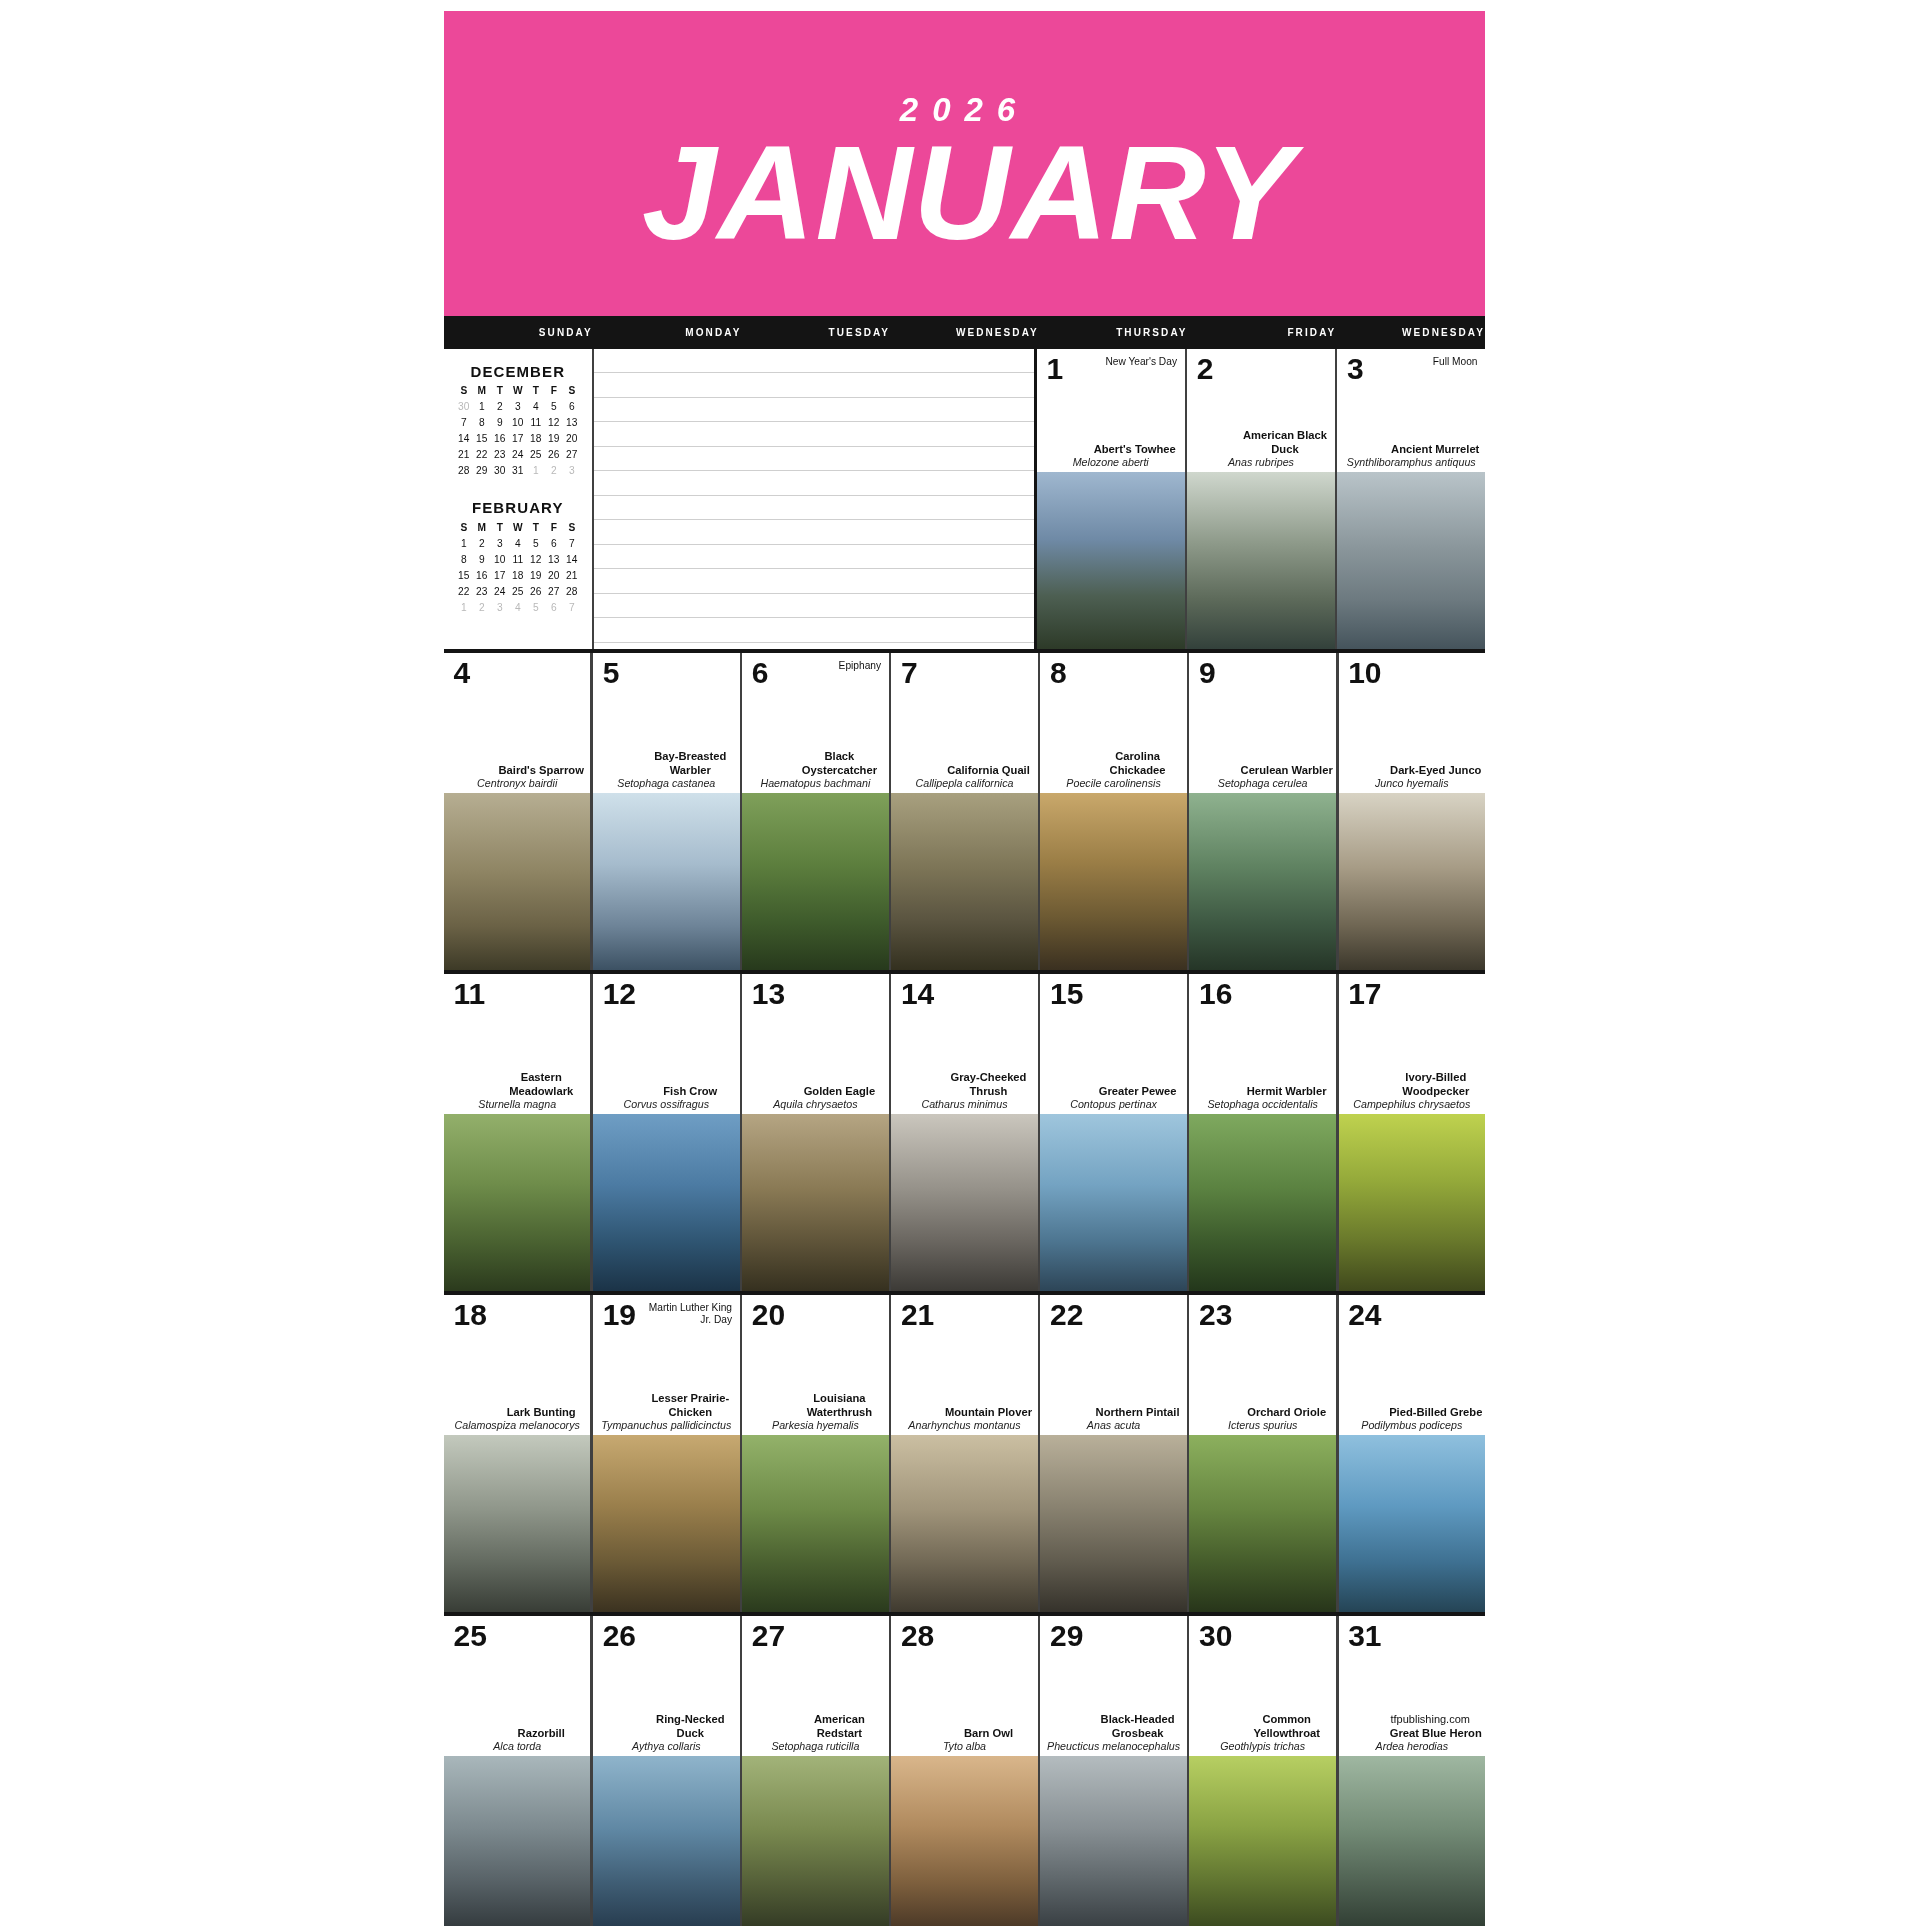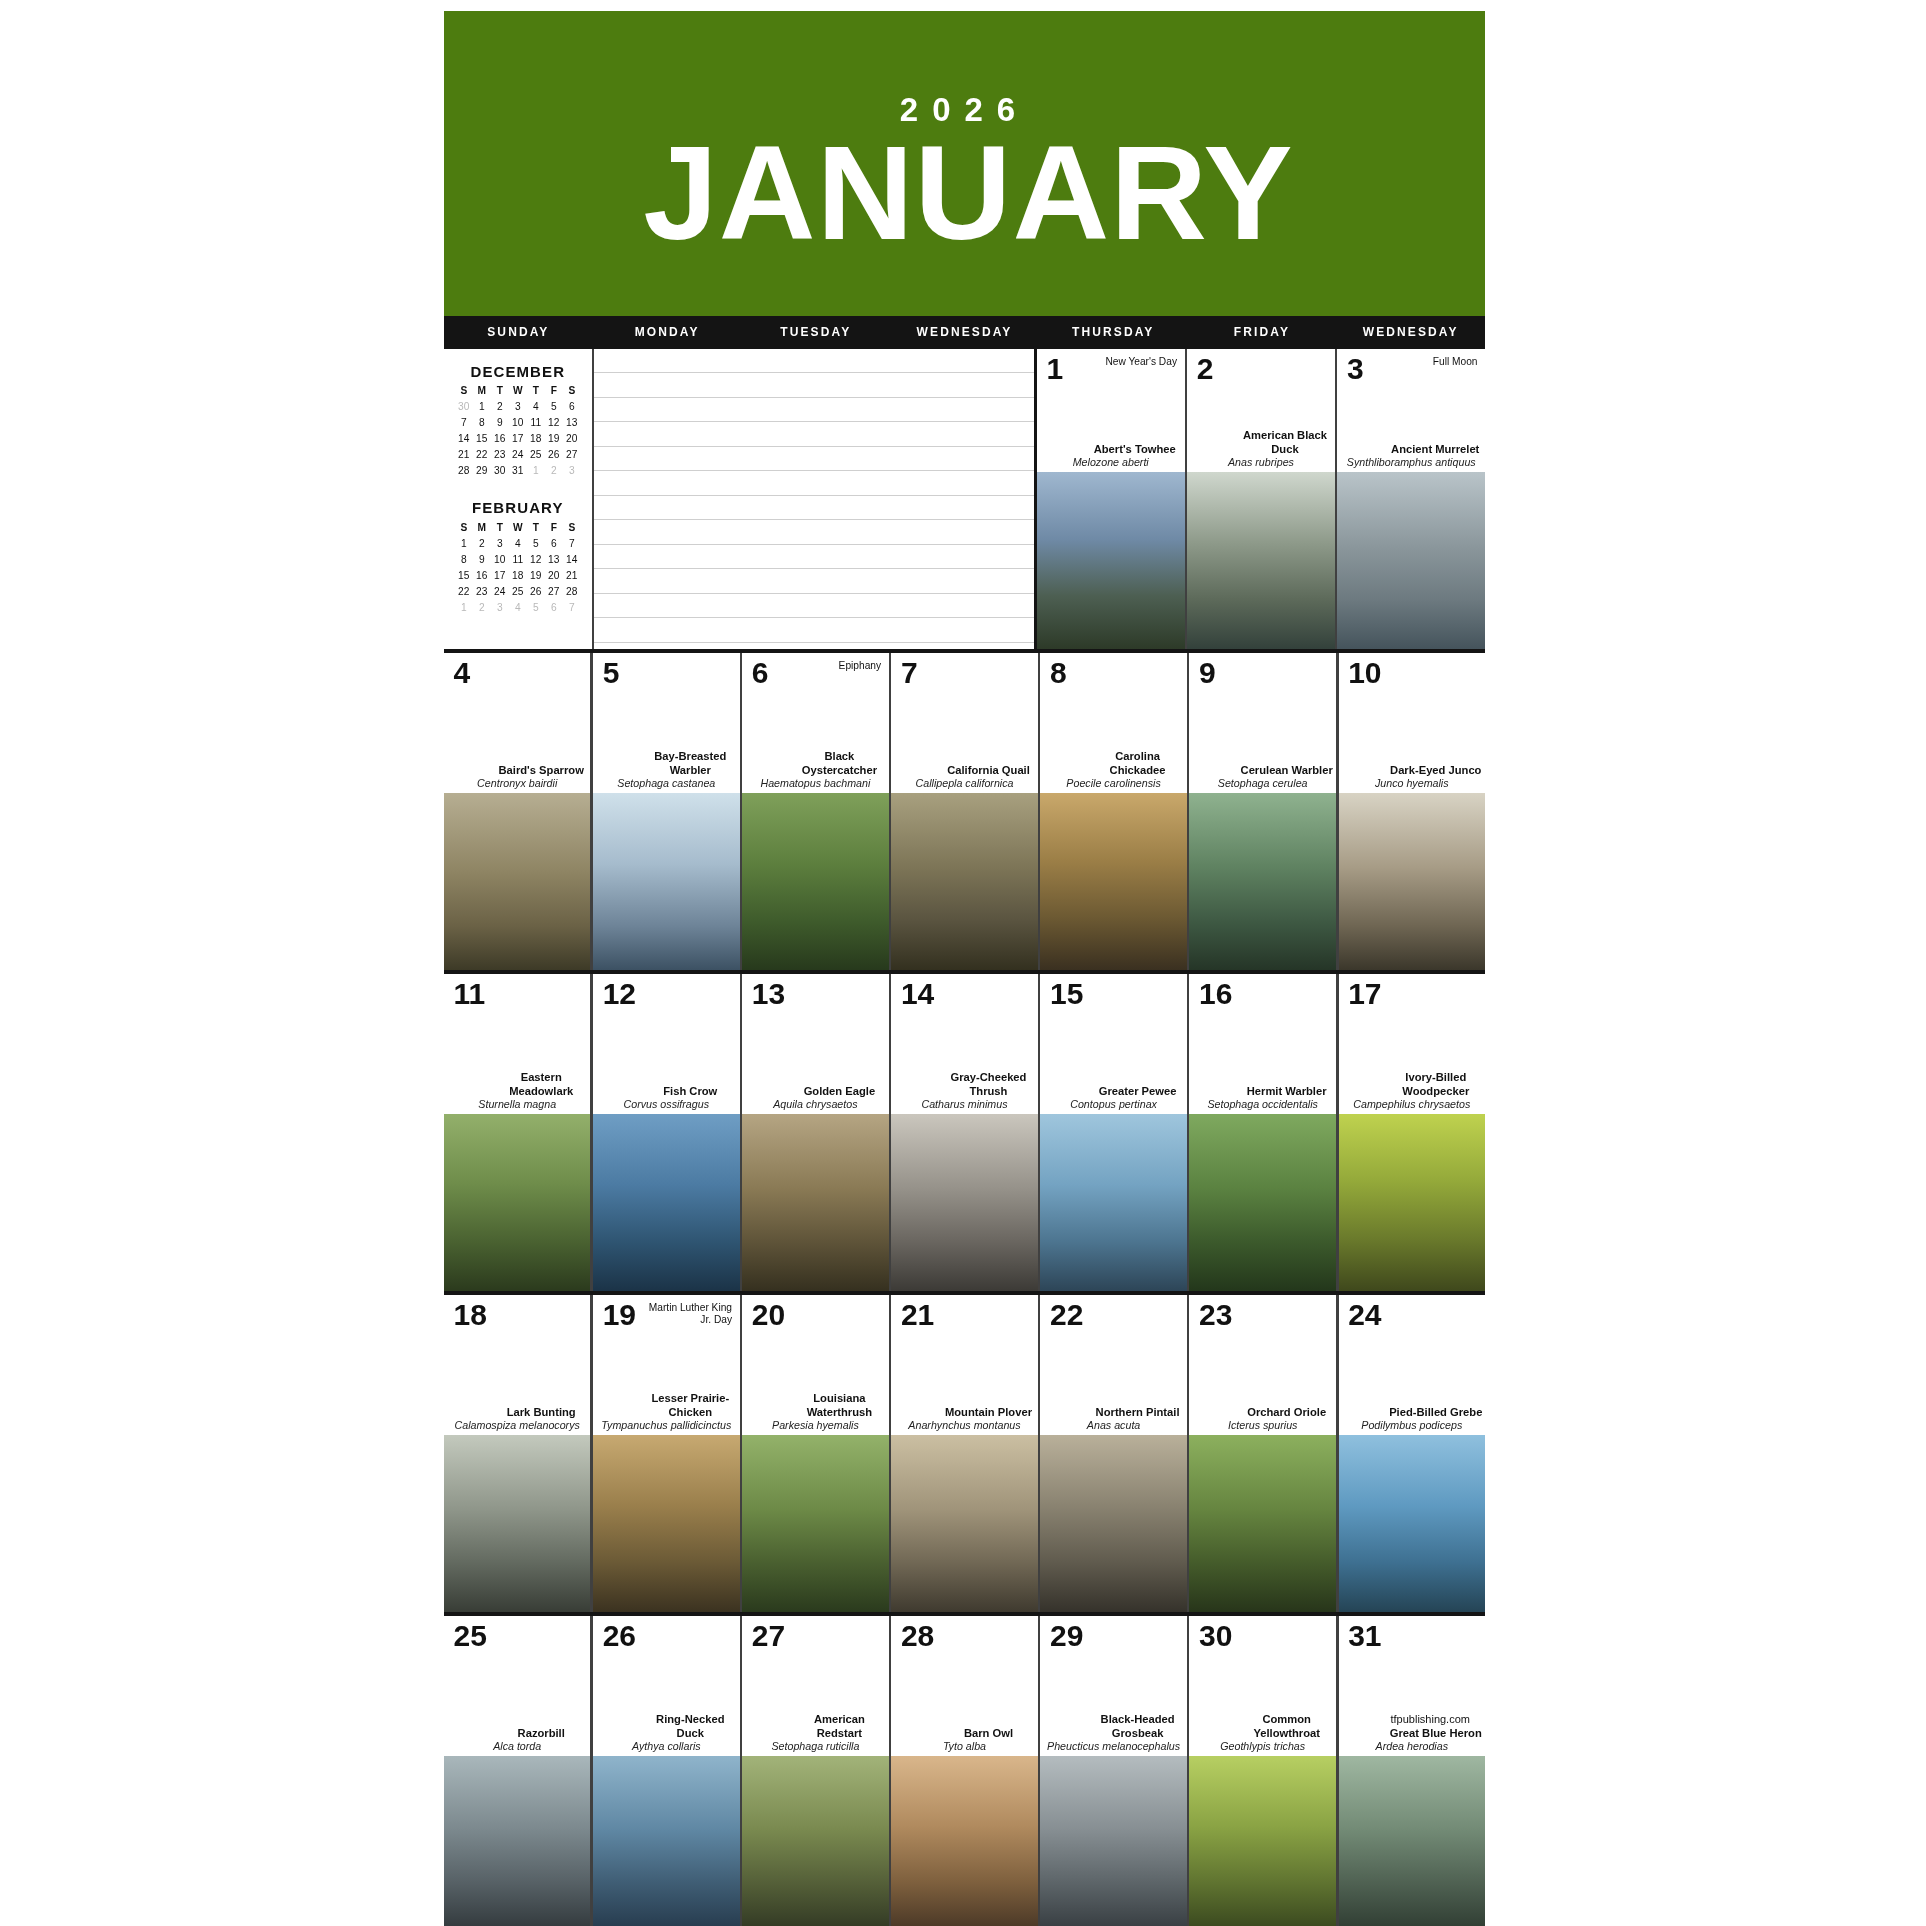--- a/index.html
+++ b/index.html
@@ -1,30 +1,30 @@
 <!DOCTYPE html>
 <html style="font-size:8.6px"><head>
 <meta charset="utf-8">
 <style>
   html,body{margin:0;padding:0;background:#ffffff;}
   body{width:1926px;height:1926px;font-family:"Liberation Sans",sans-serif;-webkit-font-smoothing:antialiased;}
   .page{position:relative;width:1926px;height:1926px;background:#ffffff;}
   .calendar{position:absolute;left:444px;top:10.7px;width:1041px;height:1905px;background:#ffffff;}
 
   
-  .header{background:#4d7c0f;height:305px;position:relative;}
+  .header{background:#ec4899;height:305px;position:relative;font-style:italic;}
   .year{position:absolute;top:80px;left:0;right:0;text-align:center;color:#ffffff;
         font-size:33px;letter-spacing:14px;font-weight:700;}
   .month{position:absolute;top:115px;left:8px;right:0;text-align:center;color:#ffffff;
         font-size:134px;font-weight:800;letter-spacing:1.1px;line-height:134px;}
 
   
   .weekbar{background:#141414;height:33px;display:flex;}
-  .weekbar div{flex:1;color:#ffffff;font-size:12px;font-weight:700;letter-spacing:2.1px;
-        text-align:center;line-height:33px;}
+  .weekbar div{flex:1;color:#ffffff;font-size:10px;font-weight:700;letter-spacing:2.1px;
+        text-align:right;line-height:33px;}
 
   
   .grid{background:#141414;padding:0;}
   .week{display:flex;background:#404040;border-bottom:4.8px solid #141414;}
   .cell{flex:1;background:#ffffff;margin-right:2.7px;position:relative;overflow:hidden;}
   .cell:last-child{margin-right:0;}
   .w1{height:300px;}
   .w2,.w3,.w4,.w5{height:317px;}
 
   .daynum{position:absolute;left:9.6px;top:4.3px;font-size:30px;font-weight:800;color:#111;line-height:31px;}

